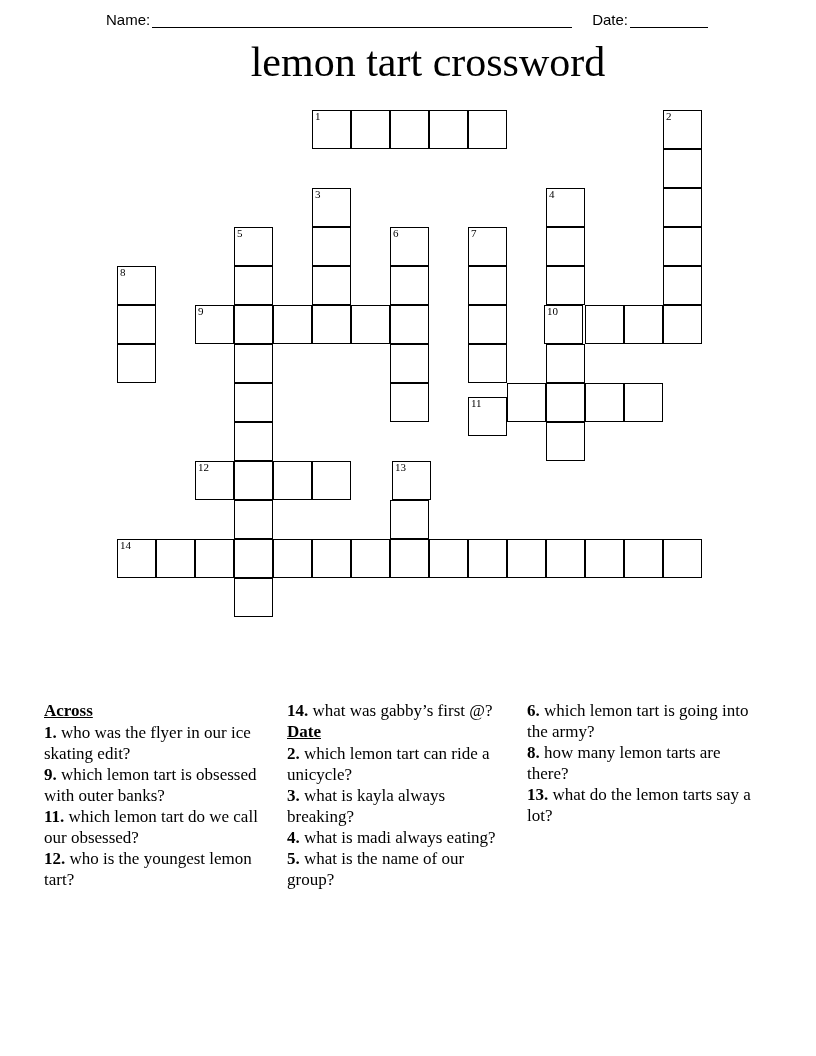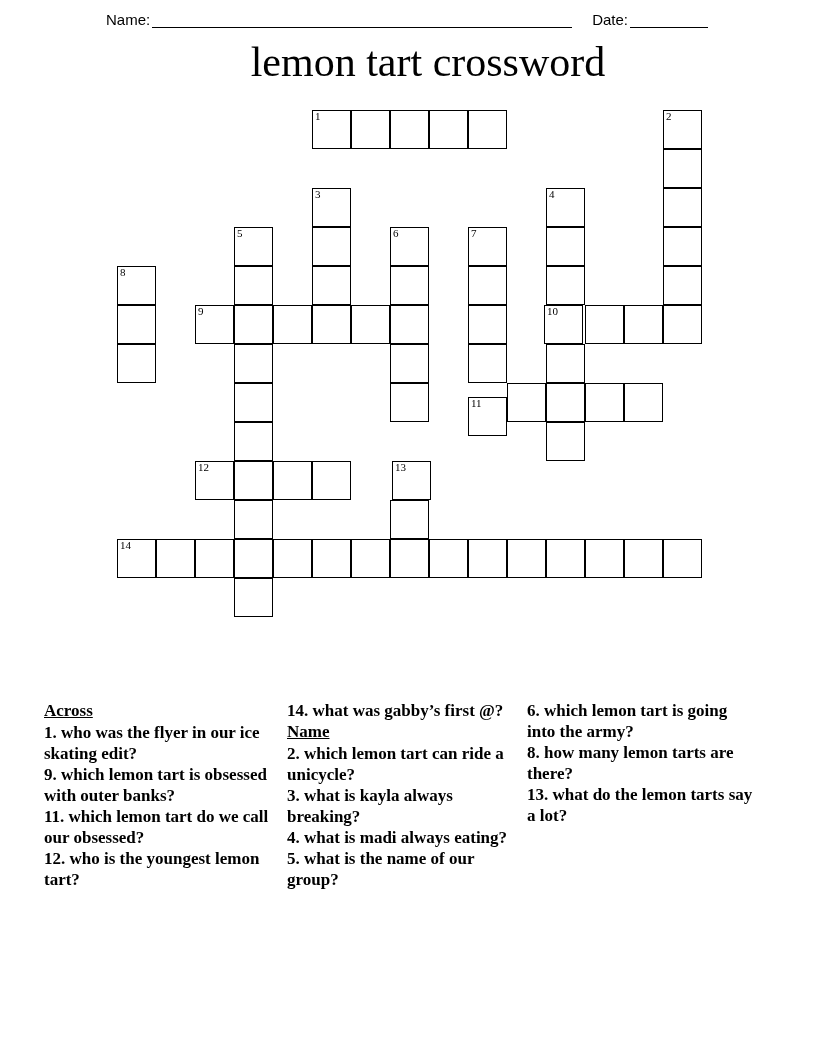--- a/index.html
+++ b/index.html
@@ -114,21 +114,21 @@
   .clue {
     font-size: 17px;
     line-height: 21px;
     margin: 0;
     text-align: left;
   }
   .clue .cnum {
     font-weight: bold;
   }
   .clue .ctext {
-    font-weight: bold;
+    font-weight: normal;
     text-align: right;
   }
 </style>
 </head>
 <body>
 
 <div class="name-date-row">
   <span class="nd-label">Name:</span>
   <span class="nd-rule name"></span>
   <span class="nd-gap"></span>
@@ -244,21 +244,21 @@
 <div id="clues">
   <div class="clue-col col-1">
       <div class="clue-heading">Across</div>
       <p class="clue"><span class="cnum">1. </span><span class="ctext">who was the flyer in our ice skating edit?</span></p>
       <p class="clue"><span class="cnum">9. </span><span class="ctext">which lemon tart is obsessed with outer banks?</span></p>
       <p class="clue"><span class="cnum">11. </span><span class="ctext">which lemon tart do we call our obsessed?</span></p>
       <p class="clue"><span class="cnum">12. </span><span class="ctext">who is the youngest lemon tart?</span></p>
     </div>
   <div class="clue-col col-2">
       <p class="clue"><span class="cnum">14. </span><span class="ctext">what was gabby’s first @?</span></p>
-      <div class="clue-heading">Name</div>
+      <div class="clue-heading">Date</div>
       <p class="clue"><span class="cnum">2. </span><span class="ctext">which lemon tart can ride a unicycle?</span></p>
       <p class="clue"><span class="cnum">3. </span><span class="ctext">what is kayla always breaking?</span></p>
       <p class="clue"><span class="cnum">4. </span><span class="ctext">what is madi always eating?</span></p>
       <p class="clue"><span class="cnum">5. </span><span class="ctext">what is the name of our group?</span></p>
     </div>
   <div class="clue-col col-3">
       <p class="clue"><span class="cnum">6. </span><span class="ctext">which lemon tart is going into the army?</span></p>
       <p class="clue"><span class="cnum">8. </span><span class="ctext">how many lemon tarts are there?</span></p>
       <p class="clue"><span class="cnum">13. </span><span class="ctext">what do the lemon tarts say a lot?</span></p>
     </div>

